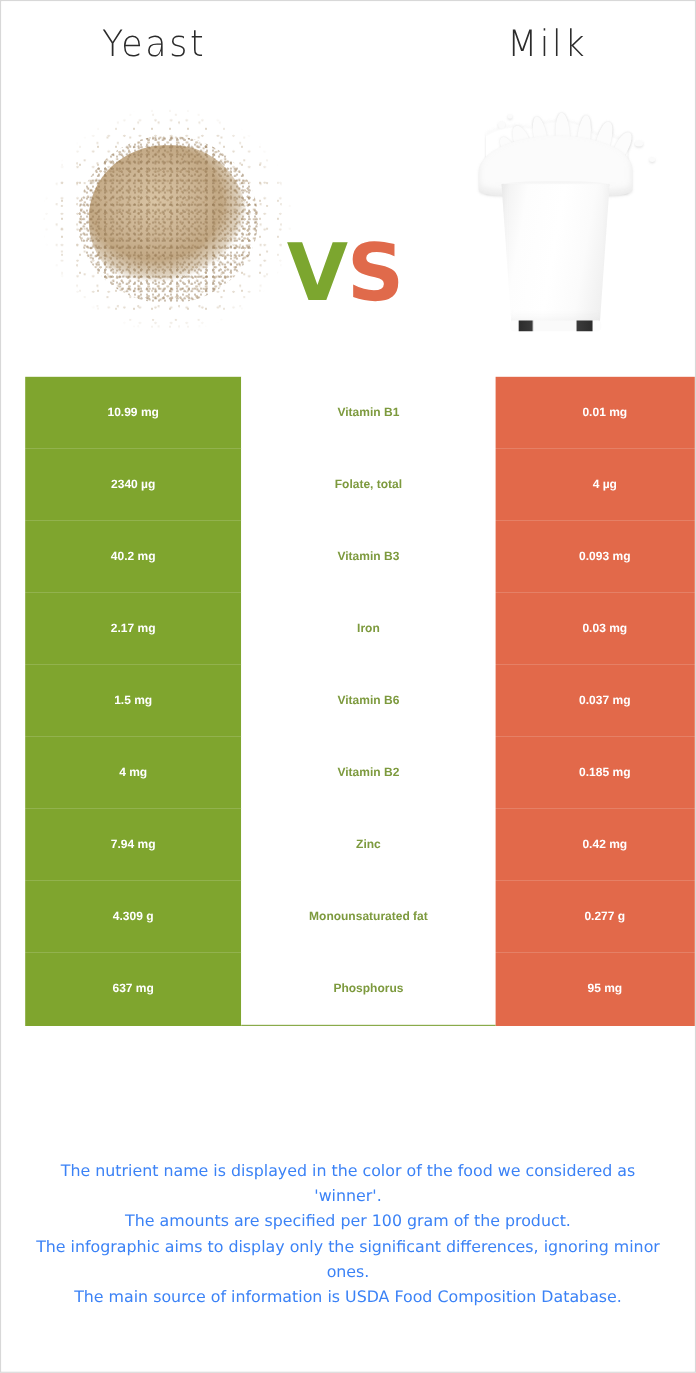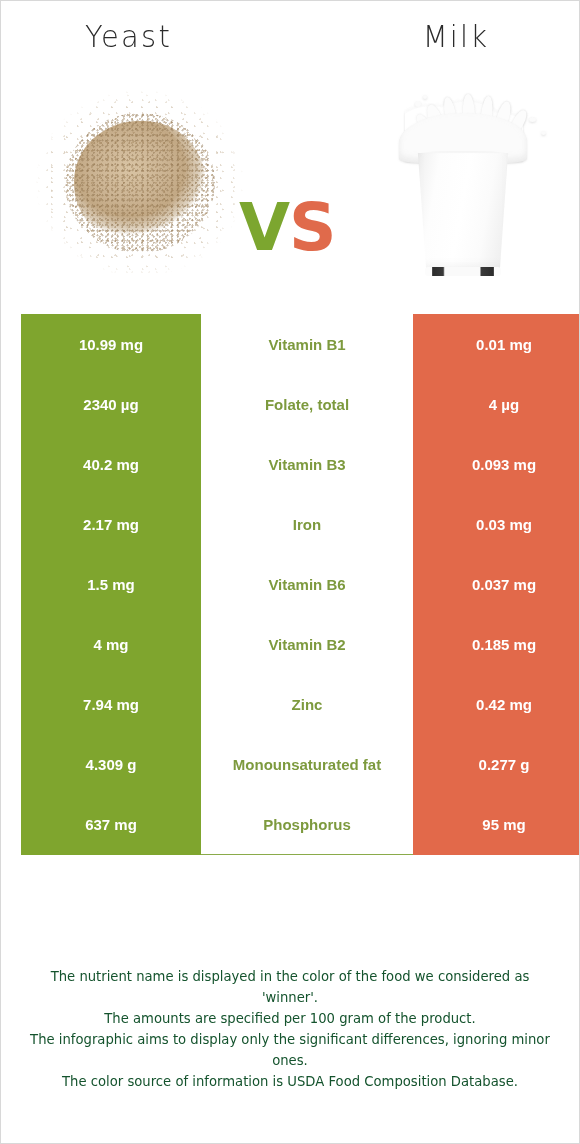--- a/index.html
+++ b/index.html
@@ -160,21 +160,21 @@
     position:absolute;left:20px;top:313px;
     width:540px;
     border-collapse:collapse;
     table-layout:fixed;
   }
   .table td{
     height:60px;
     padding:0;
     text-align:center;
     vertical-align:middle;
-    font-size:15px;
+    font-size:10px;
     border:none;
   }
   .c-left{
     width:180px;
     background:#7FA52E;
     color:#ffffff;
     font-weight:bold;
     border-bottom:1px solid #ffffff;
   }
   .c-mid{
@@ -194,21 +194,21 @@
   .table tr:last-child .c-left,
   .table tr:last-child .c-right{ border-bottom:none; }
   .table tr:last-child .c-mid{ border-bottom:1px solid #8aab4a; }
 
   
   .footer{
     position:absolute;left:0;top:965px;width:578px;
     text-align:center;
     font-size:13.2px;
     line-height:21px;
-    color:#14532d;
+    color:#3b82f6;
     font-family:"DejaVu Sans", sans-serif;
     padding:0 24px;
     box-sizing:border-box;
   }
   .footer div{ white-space:normal; }
 </style>
 </head>
 <body>
 
 <div class="page">
@@ -310,16 +310,16 @@
         <td class="c-right">95 mg</td>
       </tr>
 
     </tbody>
   </table>
 
   <div class="footer">
     <div>The nutrient name is displayed in the color of the food we considered as 'winner'.</div>
     <div>The amounts are specified per 100 gram of the product.</div>
     <div>The infographic aims to display only the significant differences, ignoring minor ones.</div>
-    <div>The color source of information is USDA Food Composition Database.</div>
+    <div>The main source of information is USDA Food Composition Database.</div>
   </div>
 
 </div>
 
 </body></html>

